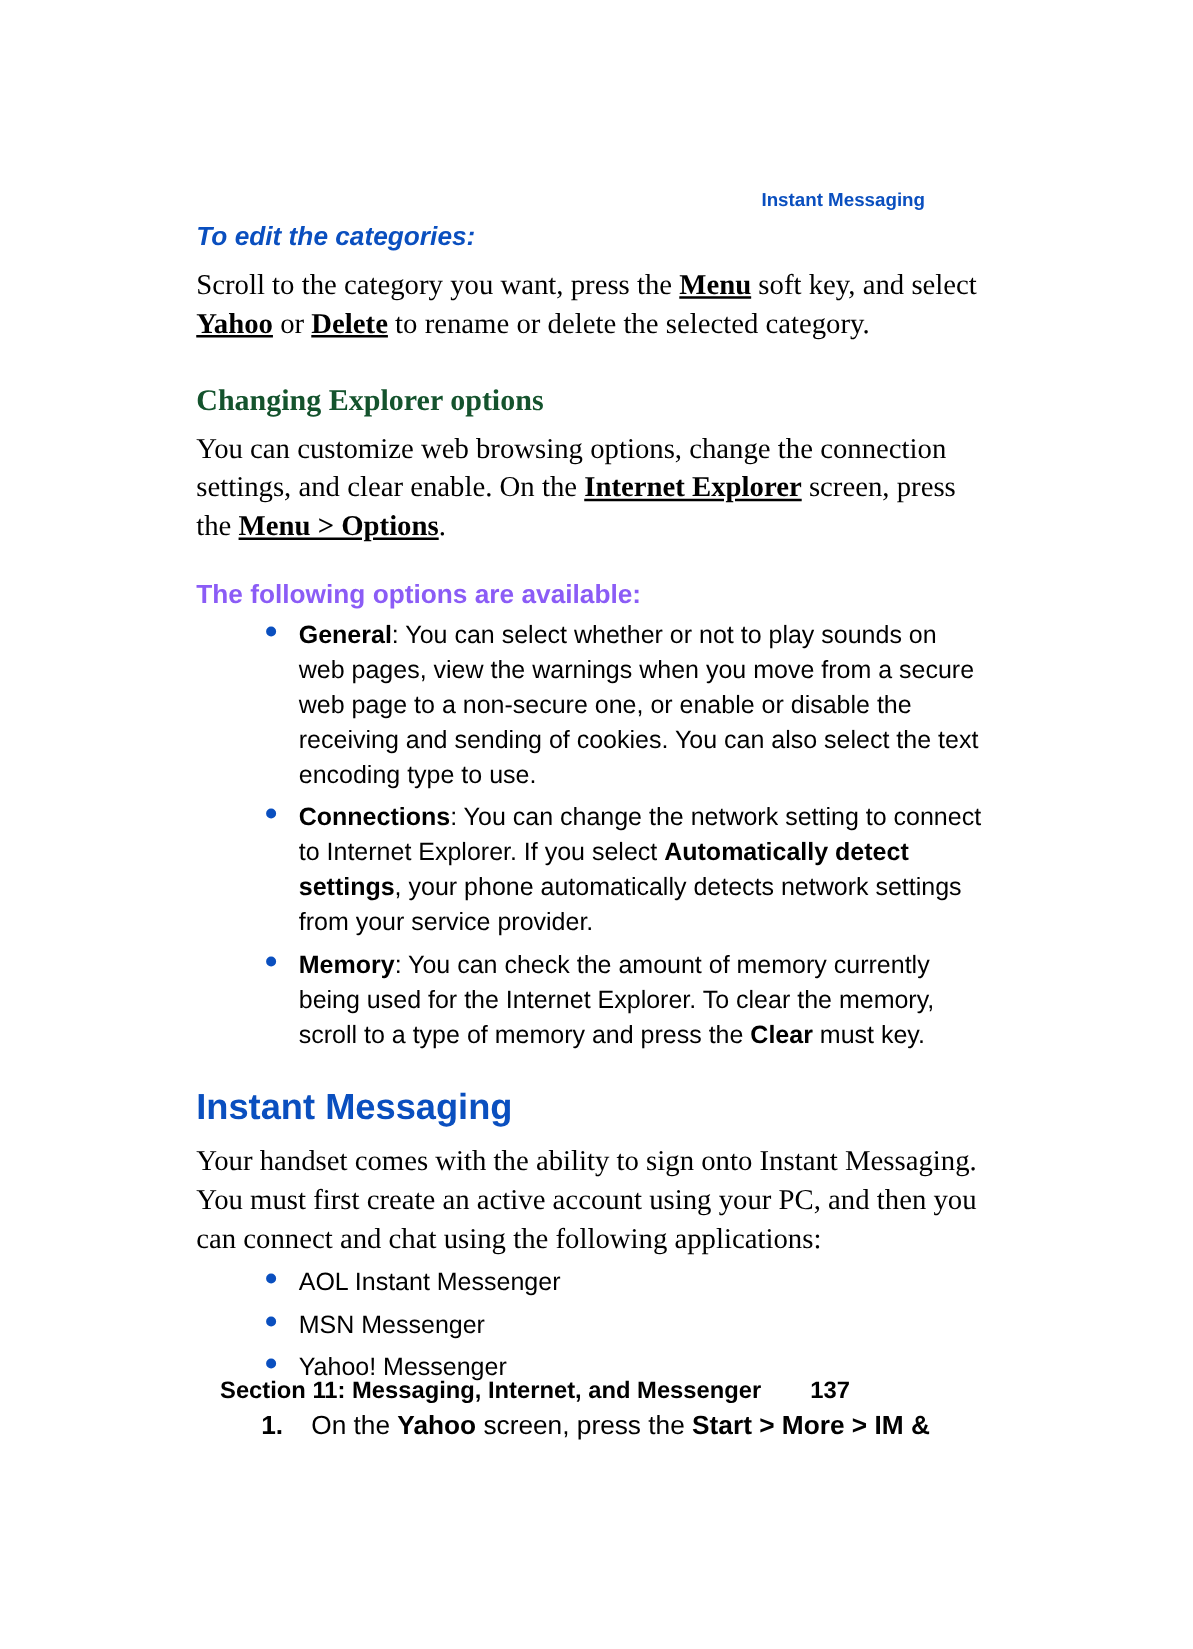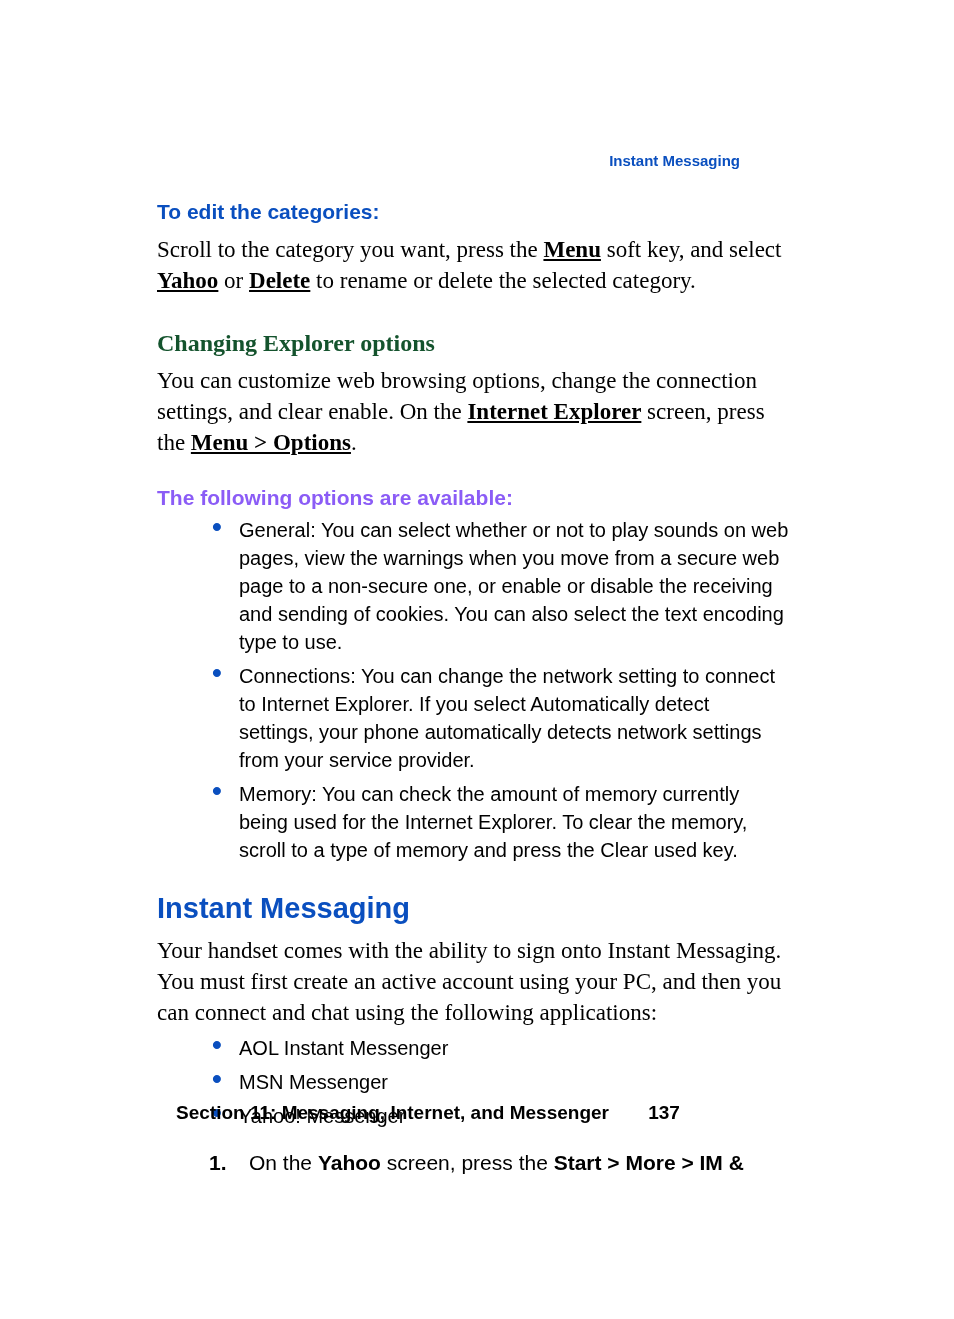--- a/index.html
+++ b/index.html
@@ -25,21 +25,22 @@
     font-family: Arial, Helvetica, sans-serif;
     font-weight: 700;
     font-size: 15px;
     color: #0a4fbf;
   }
   .blue-sub {
     font-family: Arial, Helvetica, sans-serif;
     font-weight: 700;
     font-size: 21px;
     color: #0a4fbf;
-    margin: 50px 0 10px 0;
+    margin: 28px 0 10px 0;
+    font-style: italic;
   }
   .serif-body {
     font-family: "Book Antiqua", Palatino, "Palatino Linotype", Georgia, serif;
     font-size: 23px;
     line-height: 1.35;
     margin: 8px 0 0 0;
     color: #000;
   }
   .serif-body b { font-weight: 700; text-decoration: underline; }
   .h3-sans {
@@ -80,21 +81,21 @@
   ul.bullets > li::before {
     content: "•";
     position: absolute;
     left: 0;
     top: -3px;
     color: #0a4fbf;
     font-size: 28px;
     line-height: 1;
     font-weight: 700;
   }
-  ul.bullets b { font-weight: 400; }
+  ul.bullets b { font-weight: 700; }
   ol.steps {
     list-style: none;
     padding: 0 0 0 52px;
     margin: 18px 0 0 0;
   }
   ol.steps > li {
     position: relative;
     padding: 0 0 0 40px;
     font-family: Arial, Helvetica, sans-serif;
     font-size: 21px;
@@ -146,21 +147,21 @@
   <div class="blue-sub2">The following options are available:</div>
 
   <ul class="bullets">
     <li>
       <b>General</b><span>: You can select whether or not to play sounds on web pages, view the warnings when you move from a secure web page to a non-secure one, or enable or disable the receiving and sending of cookies. You can also select the text encoding type to use.</span>
     </li>
     <li>
       <b>Connections</b><span>: You can change the network setting to connect to Internet Explorer. If you select </span><b>Automatically detect settings</b><span>, your phone automatically detects network settings from your service provider.</span>
     </li>
     <li>
-      <b>Memory</b><span>: You can check the amount of memory currently being used for the Internet Explorer. To clear the memory, scroll to a type of memory and press the </span><b>Clear</b><span> used key.</span>
+      <b>Memory</b><span>: You can check the amount of memory currently being used for the Internet Explorer. To clear the memory, scroll to a type of memory and press the </span><b>Clear</b><span> must key.</span>
     </li>
   </ul>
 
   <div class="h2-blue">Instant Messaging</div>
 
   <p class="serif-body">Your handset comes with the ability to sign onto Instant Messaging. You must first create an active account using your PC, and then you can connect and chat using the following applications:</p>
 
   <ul class="bullets">
     <li><span>AOL Instant Messenger</span></li>
     <li><span>MSN Messenger</span></li>

